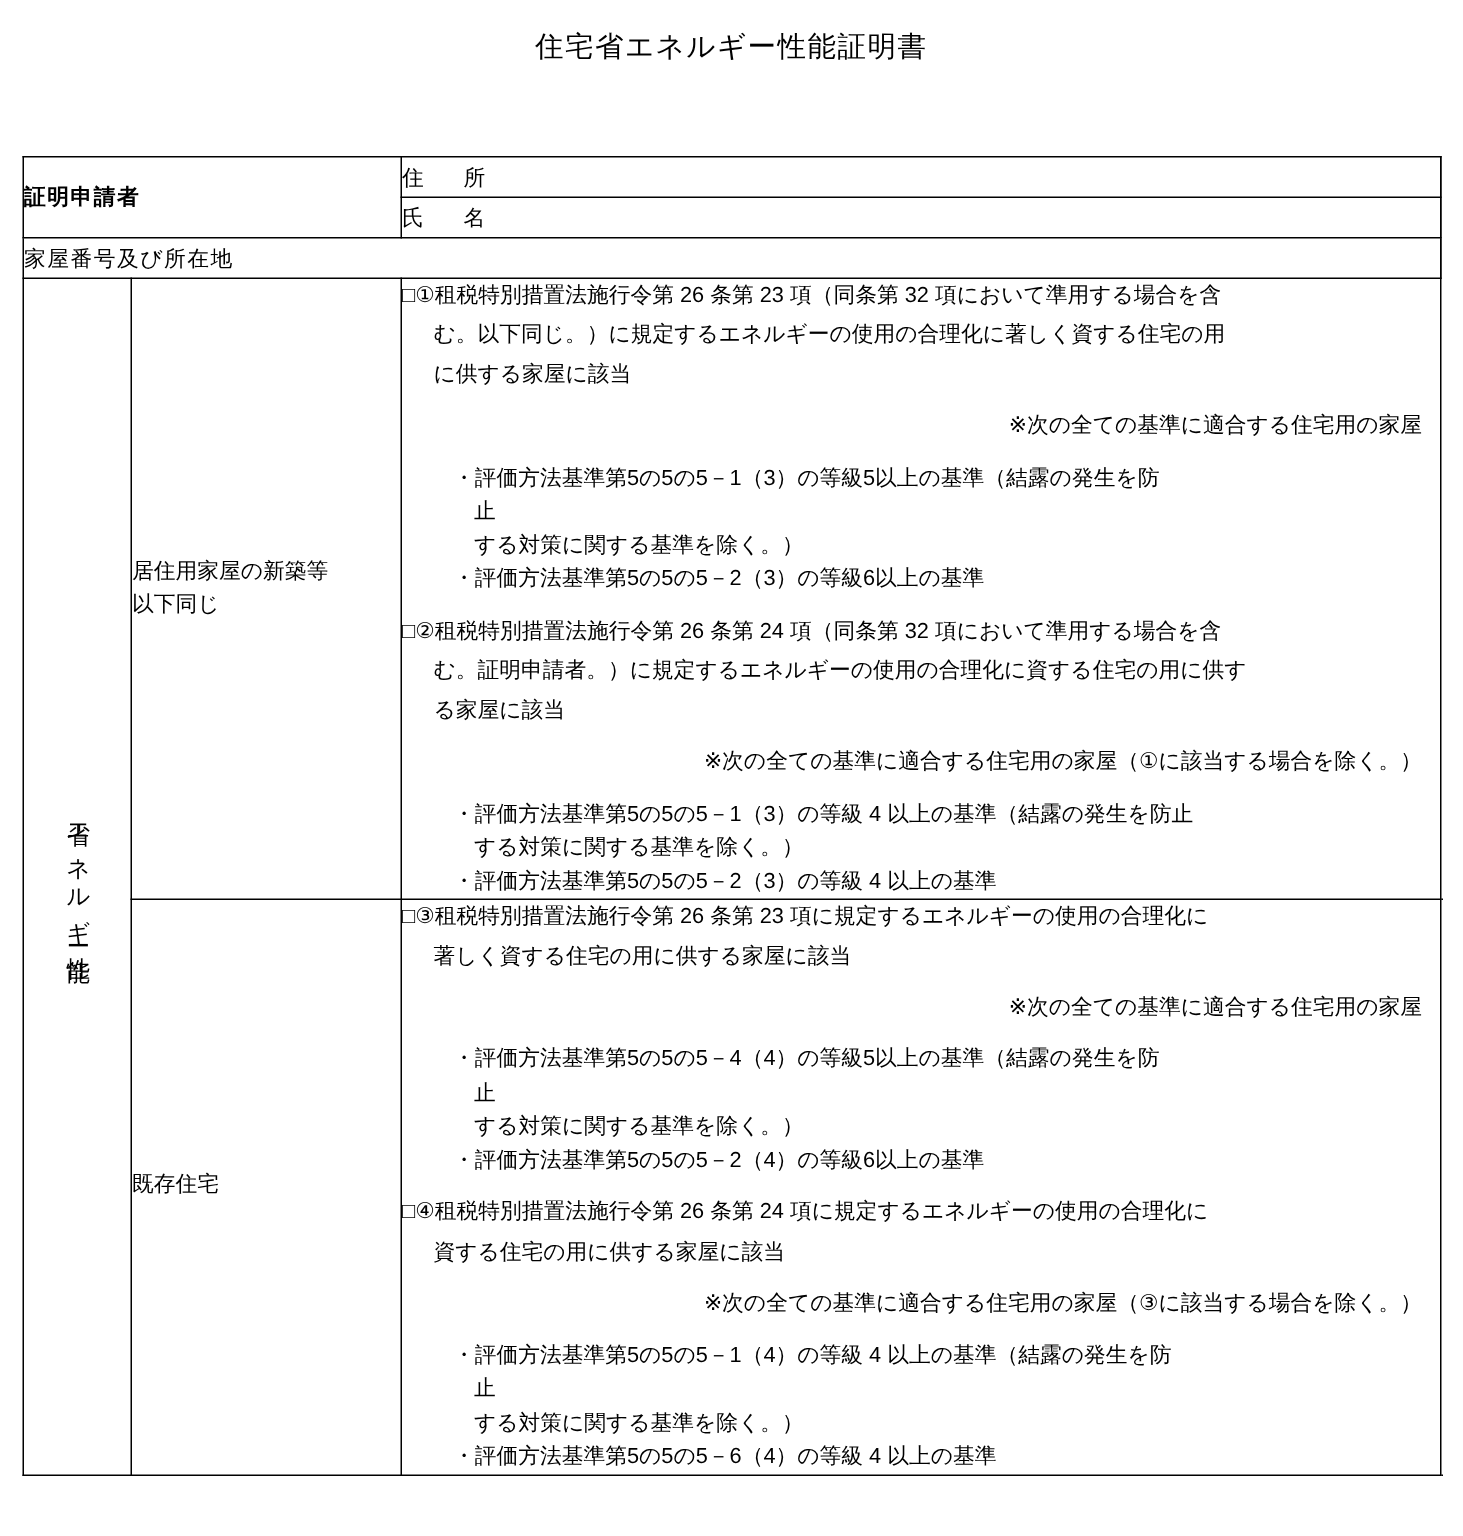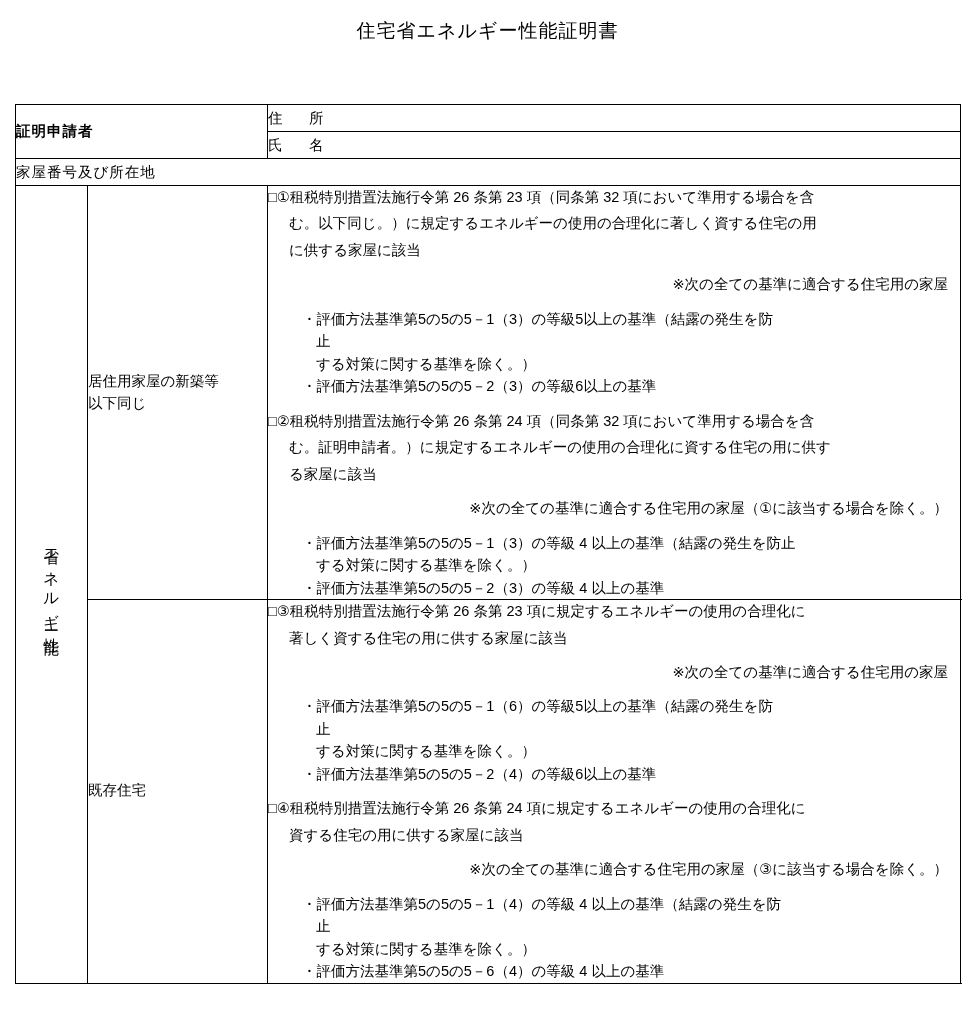--- a/index.html
+++ b/index.html
@@ -195,21 +195,21 @@
         <tr>
           <td class="cat-cell">
             <span id="cat1"><div>既存住宅</div></span>
           </td>
           <td colspan="2" class="content-cell">
             <div id="sec1">
                 <div class="item-block">
                   <div class="lvl0">□③租税特別措置法施行令第 26 条第 23 項に規定するエネルギーの使用の合理化に</div>
                   <div class="lvl0-cont">著しく資する住宅の用に供する家屋に該当</div>
                   <div class="lvl1">※次の全ての基準に適合する住宅用の家屋</div>
-                  <div class="lvl2">・評価方法基準第5の5の5－1（6）の等級5以上の基準（結露の発生を防</div>
+                  <div class="lvl2">・評価方法基準第5の5の5－4（4）の等級5以上の基準（結露の発生を防</div>
                   <div class="lvl2-cont">止</div>
                   <div class="lvl2-cont">する対策に関する基準を除く。）</div>
                   <div class="lvl2">・評価方法基準第5の5の5－2（4）の等級6以上の基準</div>
                 </div>
                 <div class="item-block">
                   <div class="lvl0">□④租税特別措置法施行令第 26 条第 24 項に規定するエネルギーの使用の合理化に</div>
                   <div class="lvl0-cont">資する住宅の用に供する家屋に該当</div>
                   <div class="lvl1">※次の全ての基準に適合する住宅用の家屋（③に該当する場合を除く。）</div>
                   <div class="lvl2">・評価方法基準第5の5の5－1（4）の等級 4 以上の基準（結露の発生を防</div>
                   <div class="lvl2-cont">止</div>

